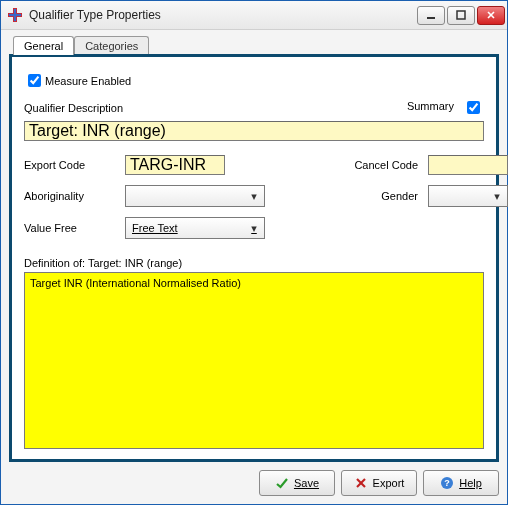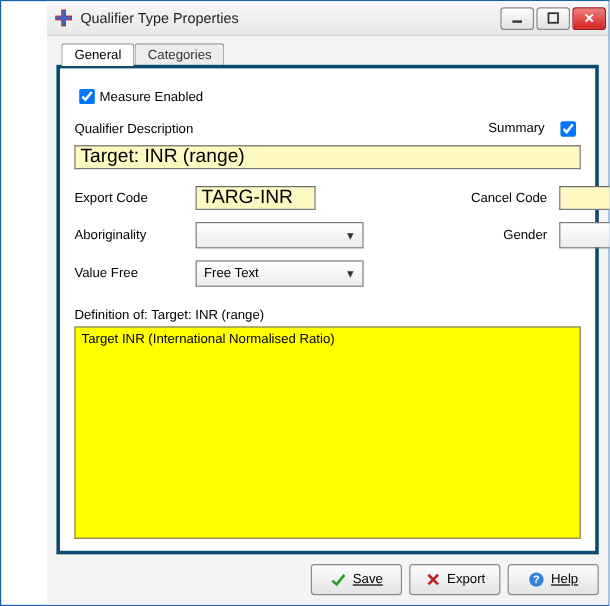--- a/index.html
+++ b/index.html
@@ -13,21 +13,20 @@
     height: 505px;
     overflow: hidden;
   }
   .window {
     width: 508px;
     height: 505px;
     border: 1px solid #1a5fb0;
     background: #fff;
     display: flex;
     flex-direction: column;
-    padding-left: 38px;
   }
   .titlebar {
     height: 29px;
     background: linear-gradient(#f8f8f8, #e8e8e8);
     border-bottom: 1px solid #d0d0d0;
     display: flex;
     align-items: center;
     padding: 0 2px 0 6px;
   }
   .titlebar .app-icon {
@@ -224,21 +223,21 @@
           <span class="dd-arrow">▾</span>
         </div>
         <span></span>
         <span class="lbl col-label-right">Gender</span>
         <div class="dropdown" style="width:80px;">
           <span></span>
           <span class="dd-arrow">▾</span>
         </div>
 
         <span class="lbl">Value Free</span>
-        <div class="dropdown" style="width:140px;">
+        <div class="dropdown" style="width:140px;text-decoration:underline;">
           <span>Free Text</span>
           <span class="dd-arrow">▾</span>
         </div>
         <span></span>
           <span></span>
           <span></span>
       </div>
 
       <div class="definition-area">
         <span class="lbl" style="margin-bottom:3px;">Definition of: Target: INR (range)</span>

